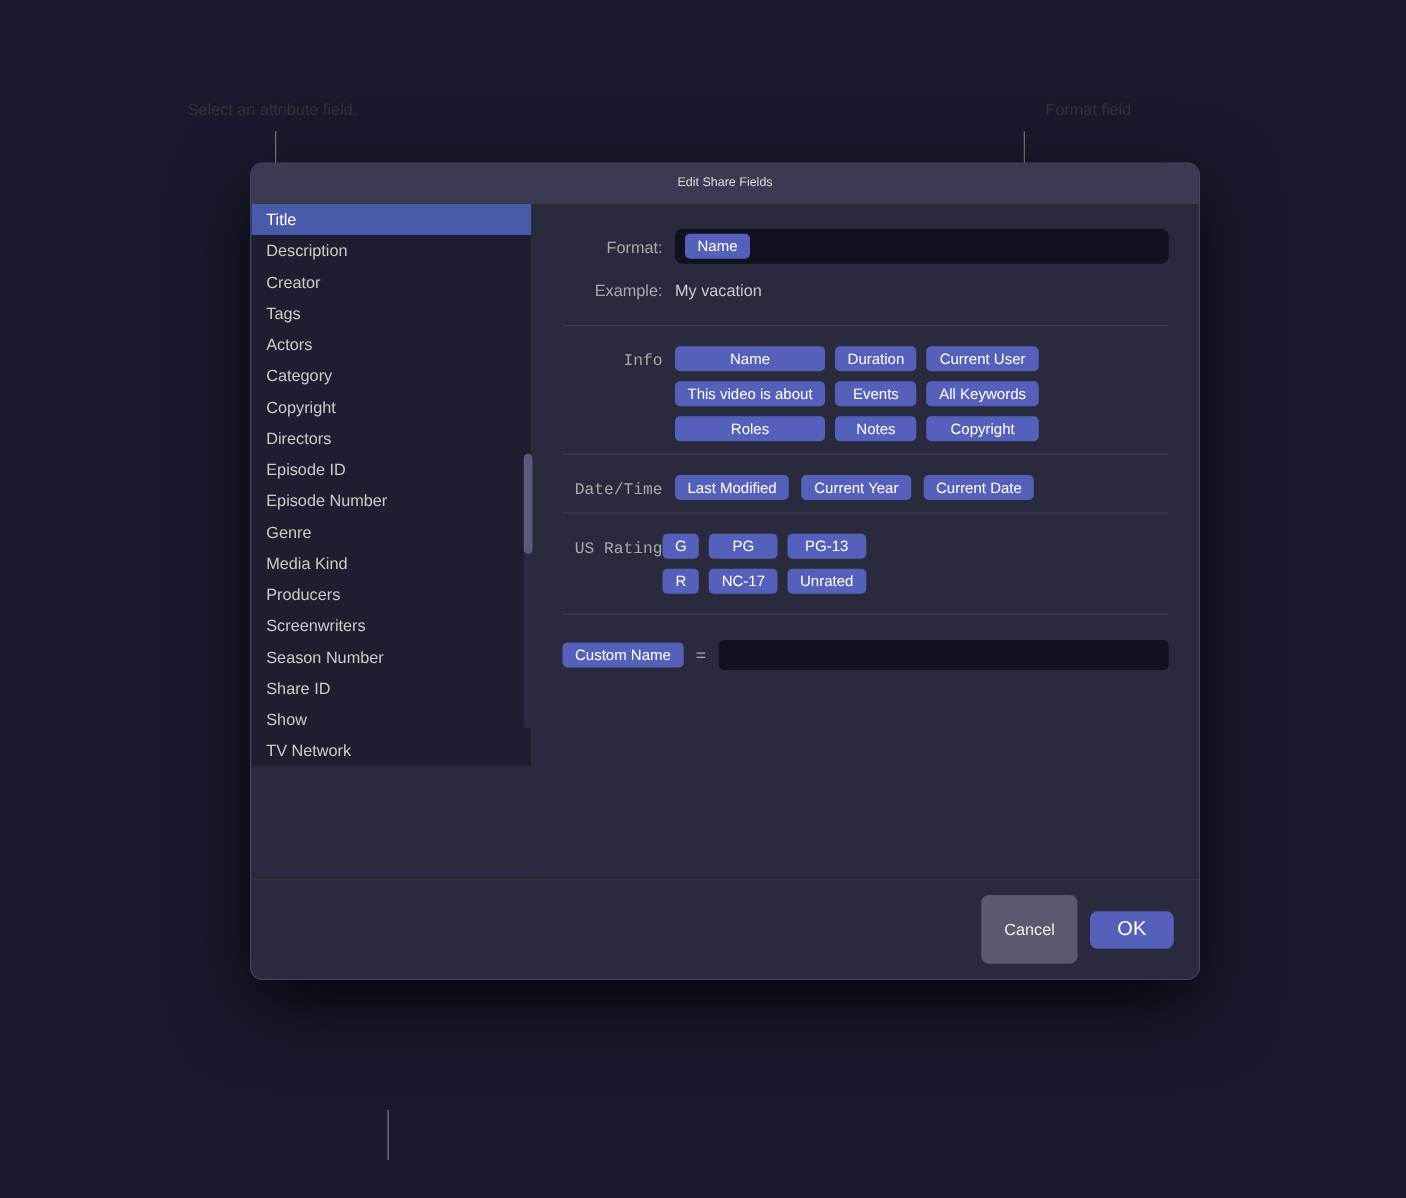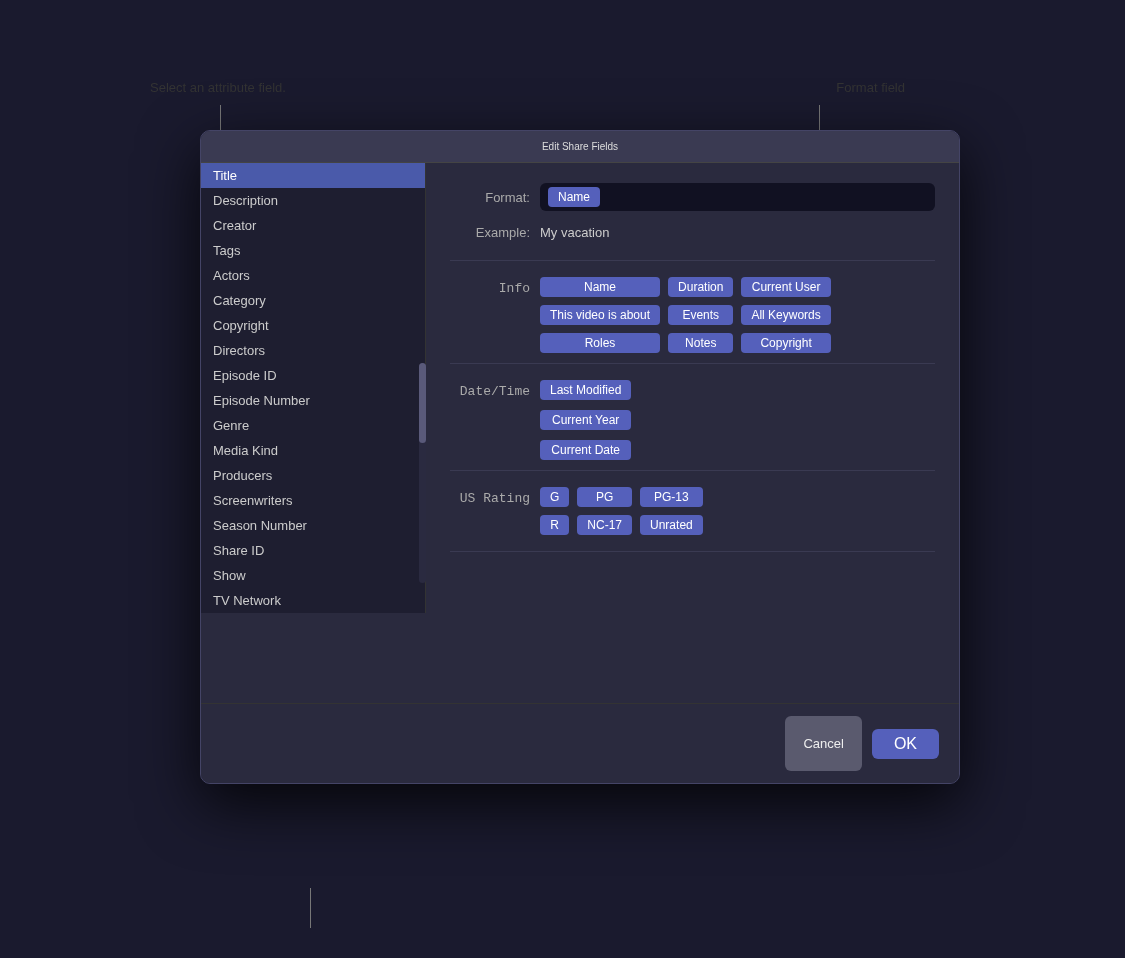--- a/index.html
+++ b/index.html
@@ -209,27 +209,25 @@
     .info-tokens-grid {
       display: grid;
       grid-template-columns: auto auto auto;
       gap: 8px;
     }
 
     .date-tokens-row {
       display: flex;
       gap: 10px;
       flex-wrap: wrap;
-      flex-direction: column;
     }
 
     .rating-outer {
       display: flex;
       align-items: flex-start;
-      gap: 10px;
       margin-bottom: 16px;
     }
 
     .rating-tokens {
       display: grid;
       grid-template-columns: auto auto auto;
       gap: 8px;
     }
 
     .sidebar-wrapper {
@@ -360,20 +358,25 @@
                 <button class="token-btn">PG</button>
                 <button class="token-btn">PG-13</button>
                 <button class="token-btn">R</button>
                 <button class="token-btn">NC-17</button>
                 <button class="token-btn">Unrated</button>
               </div>
           </div>
 
           <hr class="section-divider">
 
+          <div class="custom-row">
+            <button class="token-btn">Custom Name</button>
+            <span class="equals-sign">=</span>
+            <div class="custom-text-box"></div>
+          </div>
 
         </div>
       </div>
 
       <div class="dialog-footer">
         <button class="btn-cancel">Cancel</button>
         <button class="btn-ok">OK</button>
       </div>
 
     </div>

